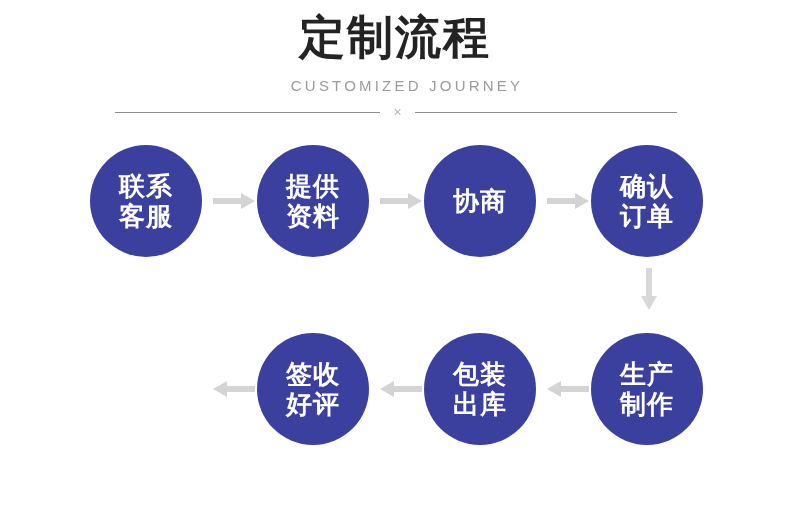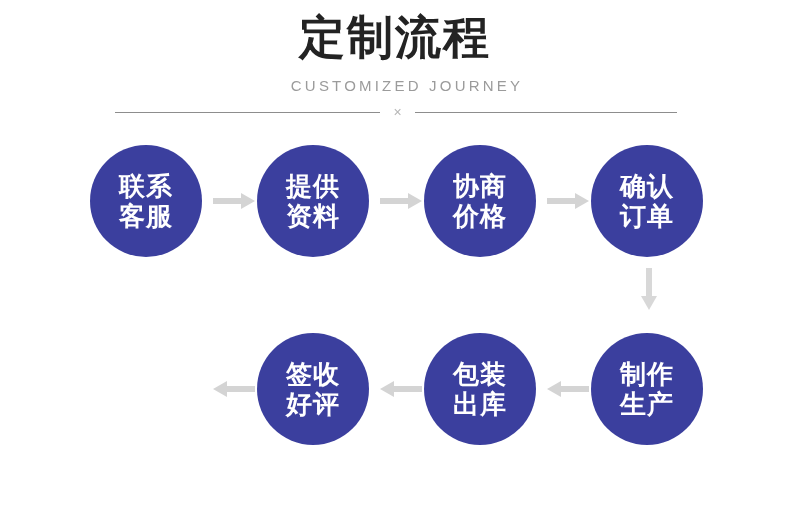--- a/index.html
+++ b/index.html
@@ -193,21 +193,20 @@
     <span class="node-line">资料</span>
   </div>
 
   <div class="arrow-h to-right" style="left:380px;">
     <span class="shaft"></span>
     <span class="head"></span>
   </div>
 
   <div class="node" style="left:424px;">
     <span class="node-line">协商</span>
-    <span class="node-line">价格</span>
   </div>
 
   <div class="arrow-h to-right" style="left:547px;">
     <span class="shaft"></span>
     <span class="head"></span>
   </div>
 
   <div class="node" style="left:591px;">
     <span class="node-line">确认</span>
     <span class="node-line">订单</span>
@@ -241,16 +240,16 @@
     <span class="node-line">包装</span>
     <span class="node-line">出库</span>
   </div>
 
   <div class="arrow-h to-left" style="left:547px;">
     <span class="shaft"></span>
     <span class="head"></span>
   </div>
 
   <div class="node" style="left:591px;">
+    <span class="node-line">生产</span>
     <span class="node-line">制作</span>
-    <span class="node-line">生产</span>
   </div>
 </div>
 
 </body></html>

